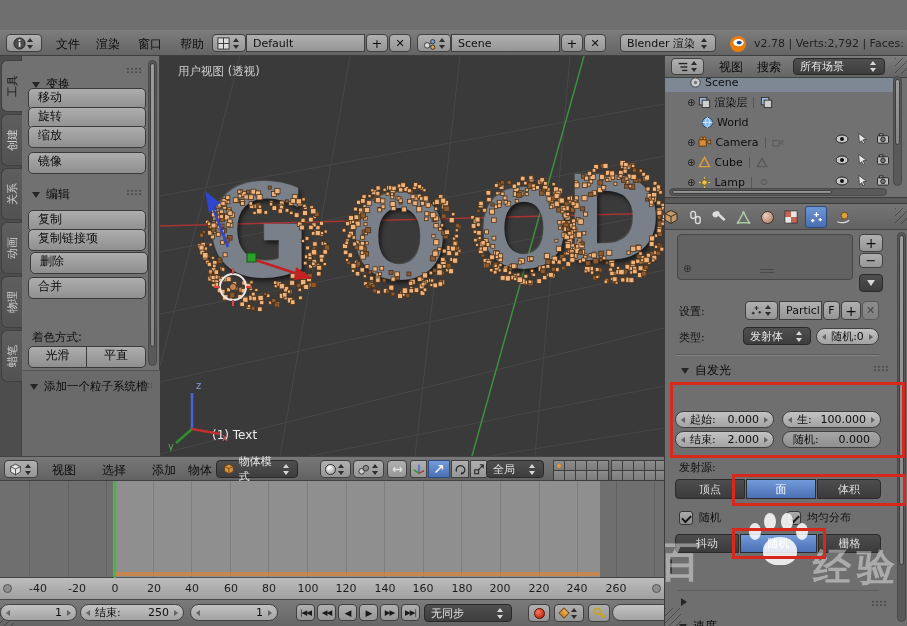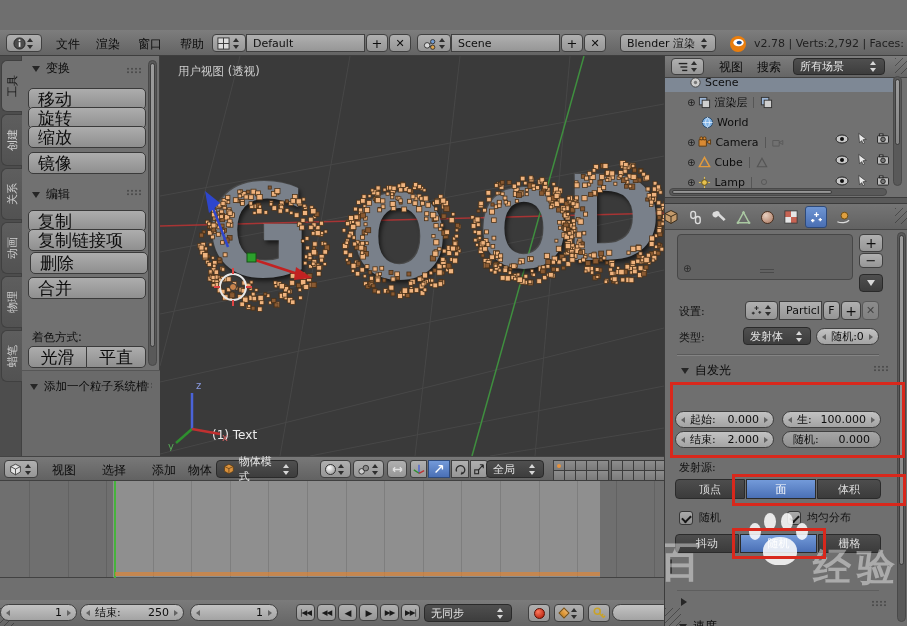--- a/index.html
+++ b/index.html
@@ -23,21 +23,21 @@
   .pill .val{margin-left:auto;margin-right:5px}
   .pill.arr::before{content:"";border-top:3px solid transparent;border-bottom:3px solid transparent;border-right:4px solid rgba(35,35,35,.55)}
   .pill.arr::after{content:"";border-top:3px solid transparent;border-bottom:3px solid transparent;border-left:4px solid rgba(35,35,35,.55)}
   .pill.dim{background:linear-gradient(#a6a6a6,#8f8f8f)}
   .spin{width:9px;height:11px;position:relative;margin-left:auto;flex:none}
   .spin::before,.spin::after{content:"";position:absolute;left:1px;border-left:3.5px solid transparent;border-right:3.5px solid transparent}
   .spin::before{top:0;border-bottom:4px solid #d8d8d8}
   .spin::after{bottom:0;border-top:4px solid #d8d8d8}
   .spin.dk::before{border-bottom-color:#2e2e2e}
   .spin.dk::after{border-top-color:#2e2e2e}
-  .tbtn{background:linear-gradient(#adadad,#8f8f8f);border:1px solid #3a3a3a;border-radius:5px;color:#0c0c0c;display:flex;align-items:center;padding:0 9px;height:22px;font-size:17px}
+  .tbtn{background:linear-gradient(#adadad,#8f8f8f);border:1px solid #3a3a3a;border-radius:5px;color:#0c0c0c;display:flex;align-items:flex-start;padding:0 9px;height:22px;font-size:12px}
   .seg{border:1px solid #2b2b2b;background:linear-gradient(#4d4d4d,#3b3b3b);color:#dedede;display:flex;align-items:center;justify-content:center;font-size:11px}
   .seg.blue{background:linear-gradient(#739ad9,#4a70b6);color:#fff}
   .tri-d{border-left:4px solid transparent;border-right:4px solid transparent;border-top:6px solid #262626;width:0;height:0;flex:none}
   .tri-r{border-top:4px solid transparent;border-bottom:4px solid transparent;border-left:6px solid #262626;width:0;height:0;flex:none}
   .phead{display:flex;align-items:center;gap:6px;font-size:12px;color:#0b0b0b}
   .grip{background-image:radial-gradient(#4d4d4d 1px,rgba(0,0,0,0) 1.15px);background-size:4px 3.5px;width:15px;height:7px}
   .chk{width:14px;height:14px;border:1px solid #373737;border-radius:3px;background:linear-gradient(#ababab,#8f8f8f);position:relative;flex:none}
   .chk.on::after{content:"";position:absolute;left:2px;top:3px;width:7px;height:4px;border-left:2px solid #161616;border-bottom:2px solid #161616;transform:rotate(-45deg)}
   .sbtrack{position:absolute;background:#595959;border-radius:5px;border:1px solid #494949}
   .sbthumb{position:absolute;background:linear-gradient(#9c9c9c,#858585);border-radius:5px;border:1px solid #3e3e3e}
@@ -147,21 +147,21 @@
       </div>
     <div class="vtab" style="top:220px;height:52px">
         <span>物理</span>
       </div>
     <div class="vtab" style="top:274px;height:52px">
         <span>蜡笔</span>
       </div>
   </div>
 
   <div id="toolshelf" class="abs">
-    <div class="phead abs" style="left:10px;top:4px">
+    <div class="phead abs" style="left:10px;top:20px">
         <span class="tri-d"></span>
         <span>变换</span>
       </div>
     <span class="grip abs" style="left:104px;top:11px"></span>
     <div class="tbtn abs" style="left:6px;top:32px;width:118px">
         <span>移动</span>
       </div>
     <div class="tbtn abs" style="left:6px;top:51px;width:118px">
         <span>旋转</span>
       </div>
@@ -1274,20 +1274,40 @@
         <i></i>
     </div>
   </div>
 
   <div id="tl-canvas" class="abs">
     <div class="abs" style="left:0;top:0;width:113px;height:97px;background:rgba(0,0,0,.22)"></div>
     <div class="abs" style="left:600px;top:0;width:64px;height:97px;background:rgba(0,0,0,.22)"></div>
     <div class="abs" style="left:114px;top:0;width:2px;height:97px;background:#46b33c"></div>
     <div class="abs" style="left:115px;top:91px;width:485px;height:4px;background:rgba(224,130,48,.65)"></div>
   </div>
+  <div id="tl-ruler" class="abs">
+    <b style="left:38px">-40</b>
+    <b style="left:77px">-20</b>
+    <b style="left:115px">0</b>
+    <b style="left:154px">20</b>
+    <b style="left:192px">40</b>
+    <b style="left:231px">60</b>
+    <b style="left:269px">80</b>
+    <b style="left:308px">100</b>
+    <b style="left:346px">120</b>
+    <b style="left:385px">140</b>
+    <b style="left:423px">160</b>
+    <b style="left:462px">180</b>
+    <b style="left:500px">200</b>
+    <b style="left:539px">220</b>
+    <b style="left:577px">240</b>
+    <b style="left:616px">260</b>
+    <span class="abs" style="left:3px;top:6px;width:9px;height:9px;border-radius:50%;background:#8e8e8e;border:1px solid #555"></span>
+    <span class="abs" style="left:652px;top:6px;width:9px;height:9px;border-radius:50%;background:#8e8e8e;border:1px solid #555"></span>
+  </div>
   <div id="tl-footer" class="abs">
     <div class="cornergrip" style="left:0;top:8px;width:14px;height:18px"></div>
     <div class="pill arr abs" style="left:0;top:4px;width:77px">
         <span class="val">1</span>
       </div>
     <div class="pill arr abs" style="left:80px;top:4px;width:104px">
         <span class="lab">结束:</span>
         <span class="val">250</span>
       </div>
     <div class="pill arr abs" style="left:190px;top:4px;width:88px">

